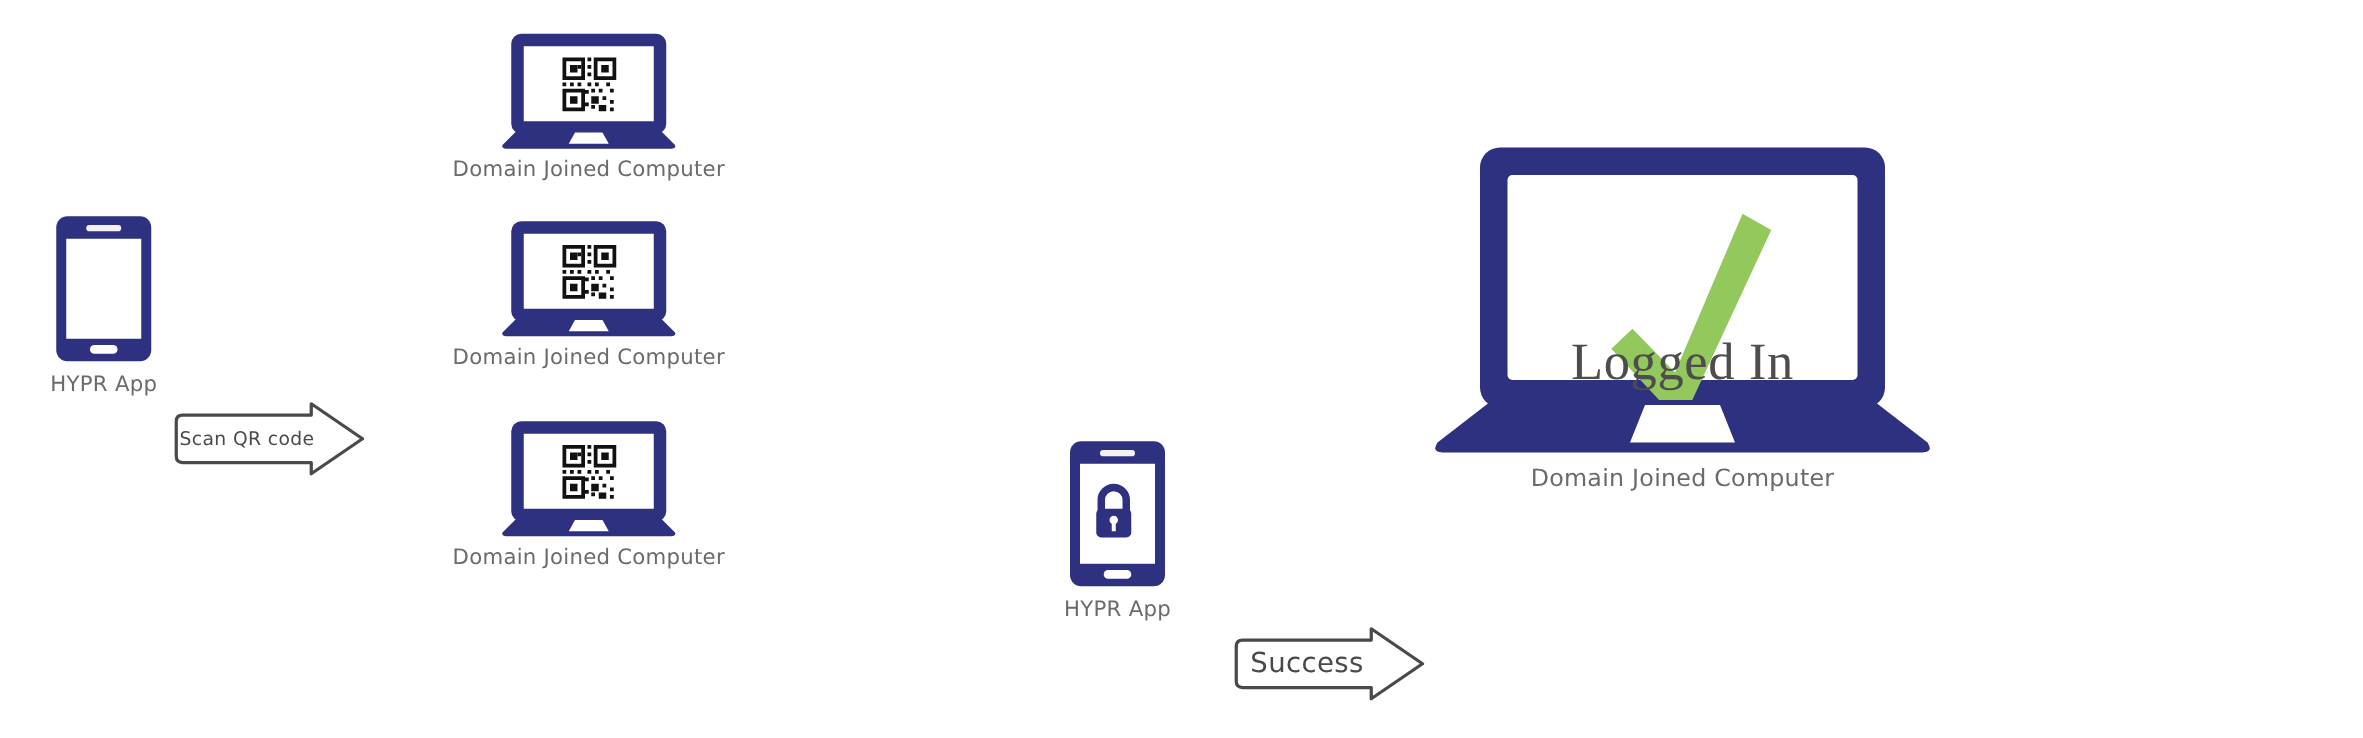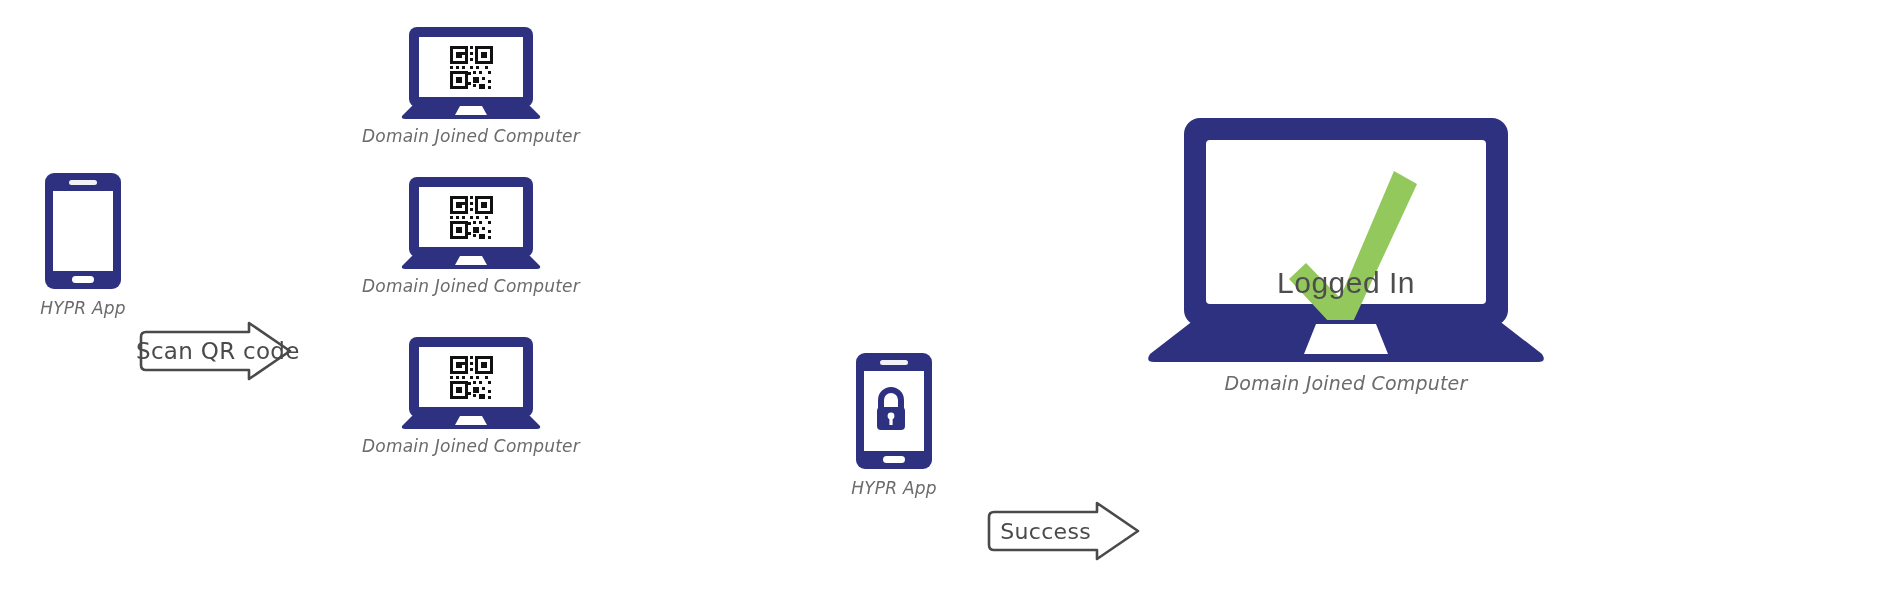--- a/index.html
+++ b/index.html
@@ -16,56 +16,55 @@
   
   .caption{
     position:absolute;
     left:50%;
     transform:translateX(-50%);
     white-space:nowrap;
     color:#6b6b6b;
     font-family:"DejaVu Sans", sans-serif;
     font-size:17px;
     letter-spacing:.2px;
-    font-style:italic;
   }
   .caption.big{font-size:19px;}
 
   
   .phone{position:relative;}
   .phone svg{display:block;}
 
   
   .laptop svg{display:block;}
 
   
   .arrow{position:relative;}
   .arrow svg{display:block;}
   .arrow .arrow-label{
     position:absolute;
     top:50%;left:0;right:22%;
     transform:translateY(-50%);
     text-align:center;
     color:#4a4a4a;
-    font-size:23px;
+    font-size:15px;
     font-family:"DejaVu Sans", sans-serif;
     letter-spacing:.3px;
     white-space:nowrap;
     pointer-events:none;
   }
   .arrow.small .arrow-label{font-size:22px;}
 
   
   .logged-text{
     position:absolute;
     left:0;right:0;
     text-align:center;
     color:#4d4d4d;
-    font-size:30px;
-    font-family:Liberation Sans, sans-serif;
+    font-size:42px;
+    font-family:Liberation Serif, serif;
     letter-spacing:.5px;
     white-space:nowrap;
   }
 </style>
 </head>
 <body>
 
 <div class="stage">
 
   <div class="node phone" style="left:44px;top:172px;width:78px;height:118px;">

